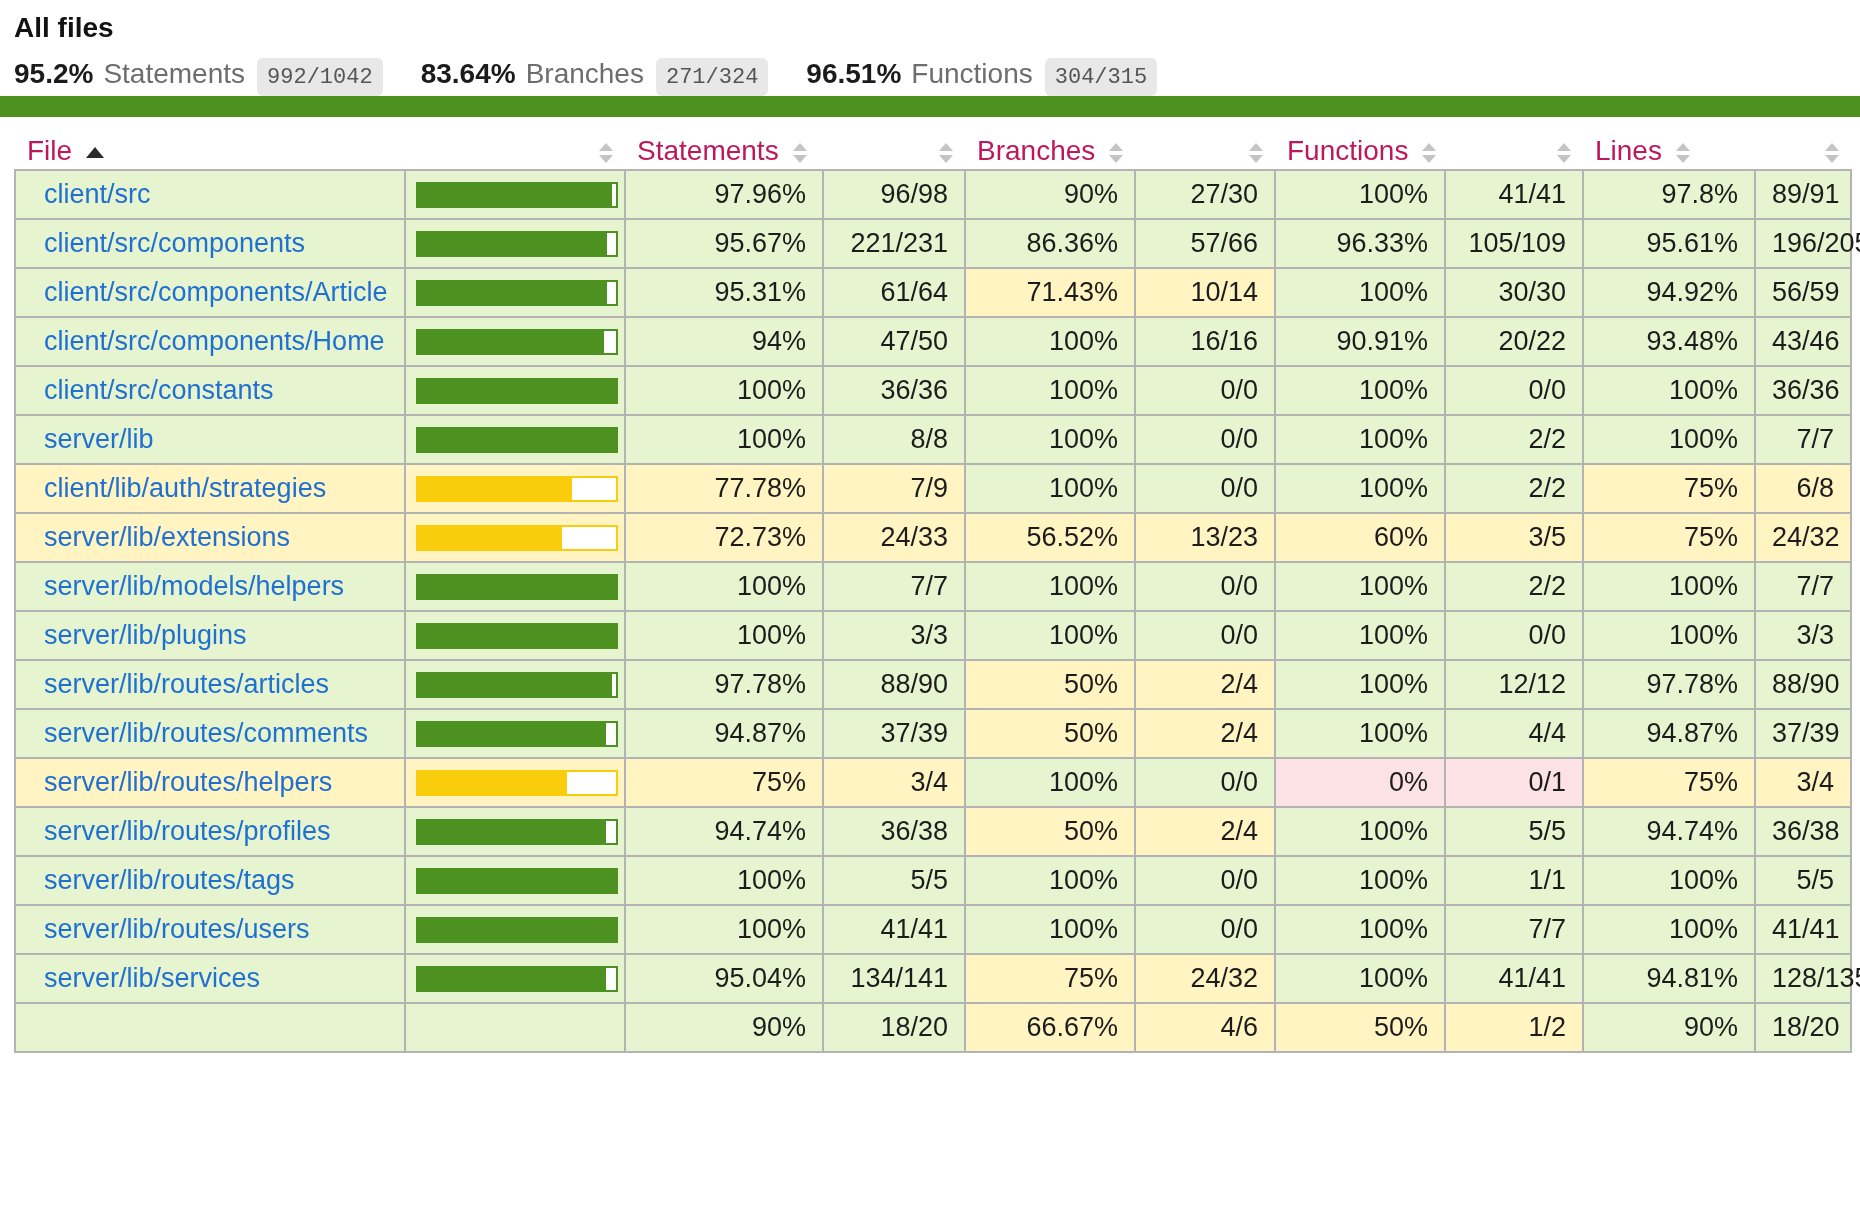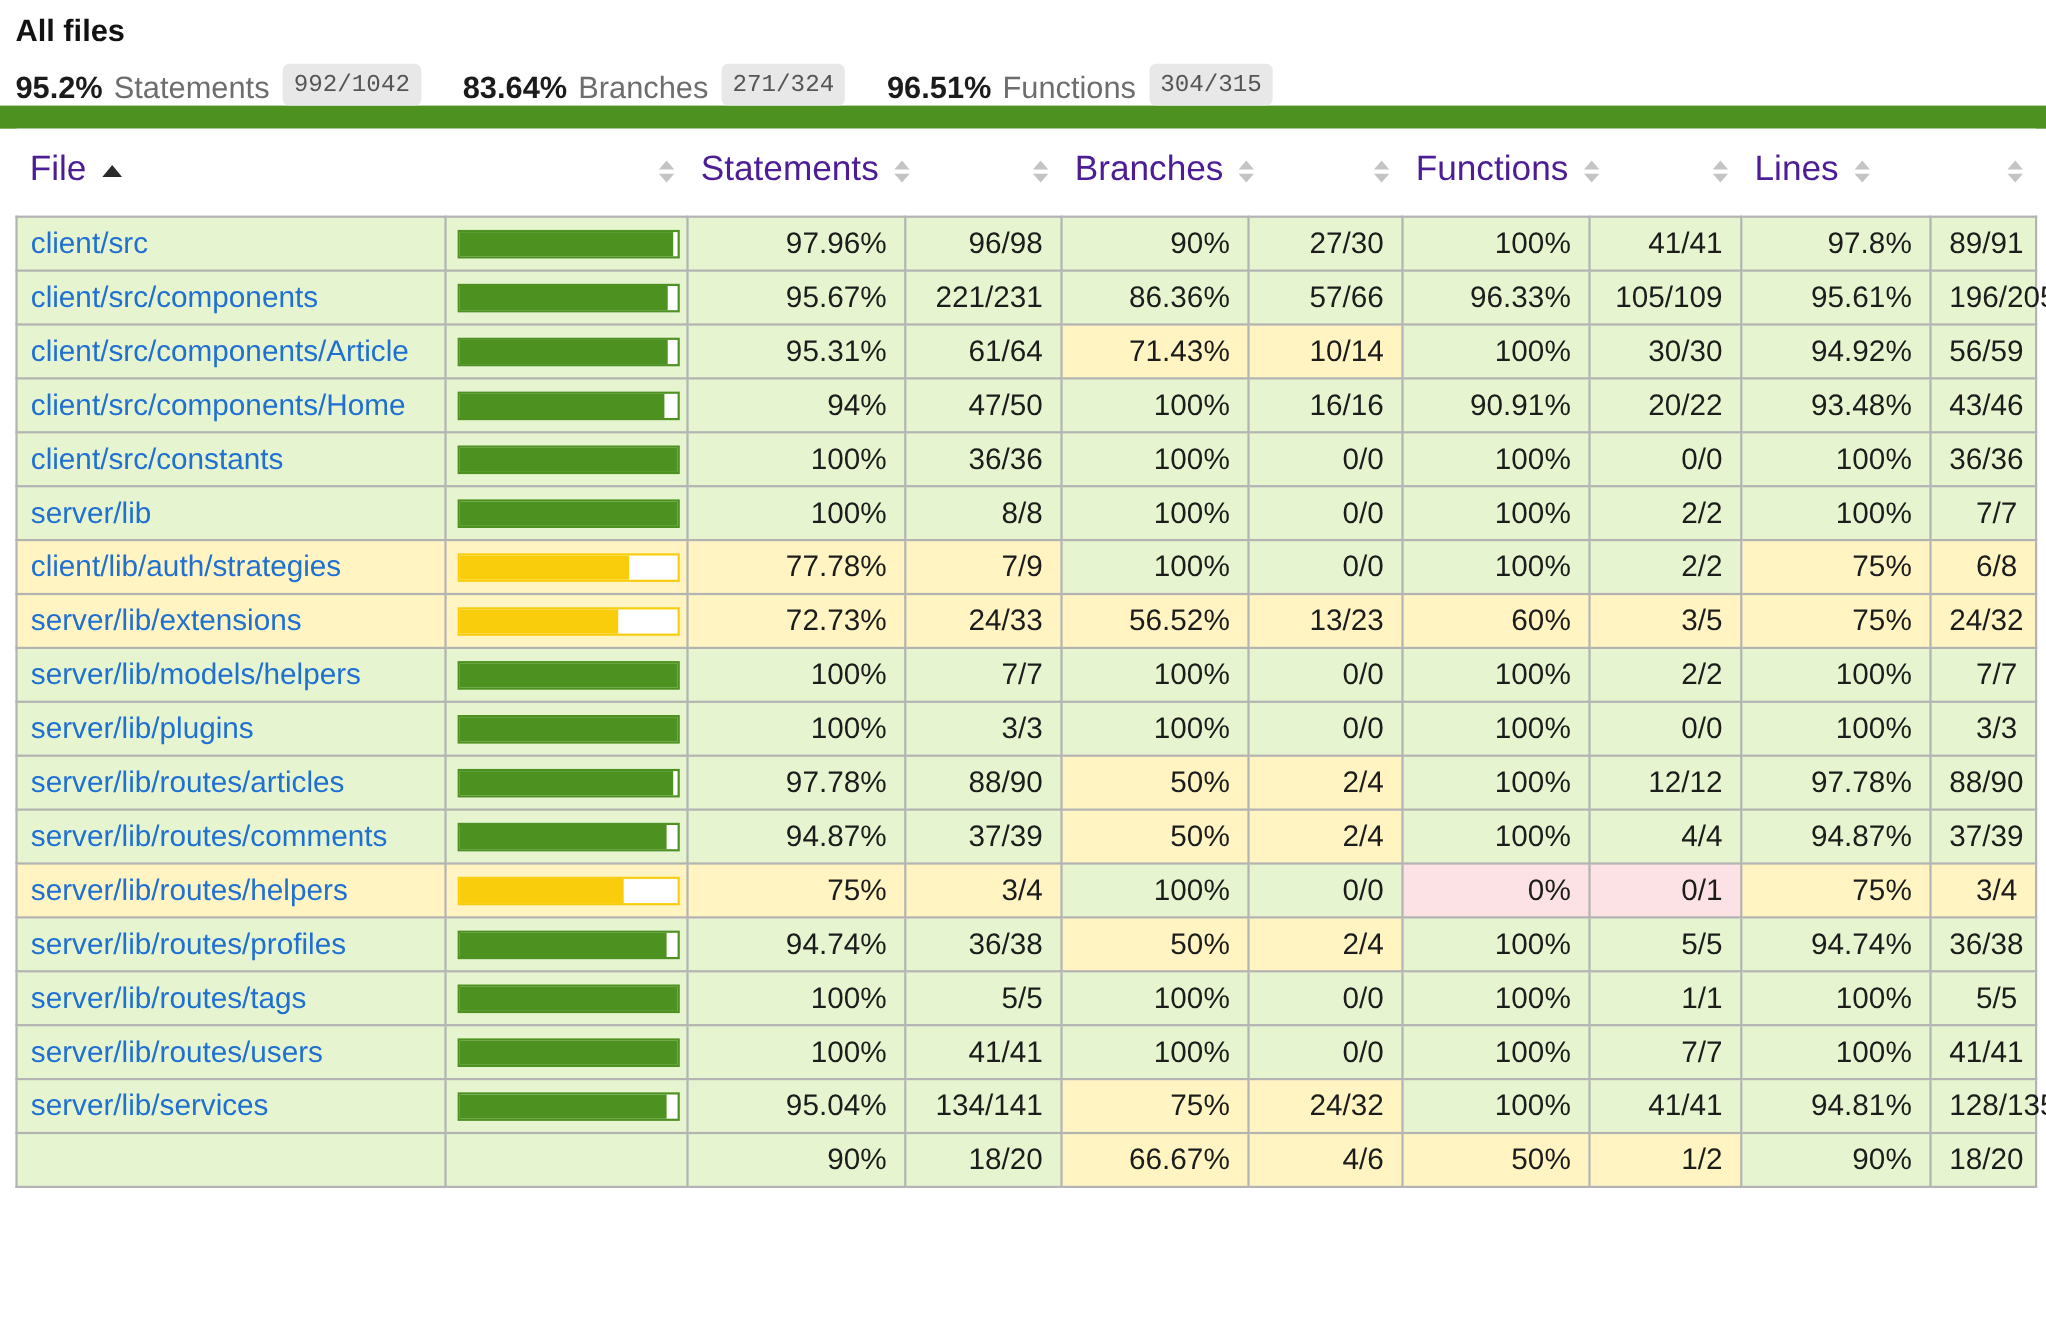--- a/index.html
+++ b/index.html
@@ -11,21 +11,21 @@
     width: 1860px;
   }
   .pad { padding: 0 14px; }
 
   
   h1[data-name="page-title"] {
     font-size: 28px; font-weight: bold; color: #121212;
     margin: 12px 0 14px 0; letter-spacing: 0;
   }
   .metrics { display: flex; align-items: center; }
-  .metric { display: flex; align-items: flex-end; margin-right: 38px; }
+  .metric { display: flex; align-items: flex-start; margin-right: 38px; }
   .metric .pct { font-weight: bold; font-size: 28px; color: #1b1b1b; }
   .metric .lbl { font-size: 28px; color: #6d6d6d; margin-left: 10px; }
   .metric .fraction {
     font-family: "Liberation Mono", monospace;
     font-size: 22px; color: #555;
     background: #e8e8e8; border-radius: 6px;
     padding: 7px 10px 6px 10px; margin-left: 12px;
   }
   .hint { font-size: 28px; color: #808080; margin: 26px 0 26px 0; }
   .hint em { font-style: italic; }
@@ -33,33 +33,33 @@
   .status-line { height: 21px; width: 100%; }
   .status-line.high { background: #4d9221; }
 
   
   .table-wrap { padding: 0 14px; }
   table.coverage {
     border-collapse: collapse; table-layout: fixed;
     width: 100%; margin-top: 0;
   }
   thead th {
-    font-size: 32px; font-weight: normal; color: #4c1d95;
-    text-align: left; padding: 18px 12px 24px 12px;
+    font-size: 28px; font-weight: normal; color: #be185d;
+    text-align: left; padding: 18px 12px 2px 12px;
     background: #fff; border: none; white-space: nowrap;
   }
   thead th.r { text-align: right; }
   tbody td {
     border: 2px solid #b3b3b3;
     font-size: 27px; padding: 8px 16px;
     height: 48px;
   }
   td.num { text-align: right; color: #1c1c1c; }
   td.file-cell a { color: #2070d2; text-decoration: none; font-size: 27px; }
-  td.file-cell { padding-left: 12px; }
+  td.file-cell { padding-left: 28px; }
   td.pic-cell { padding: 8px 10px; }
 
   .high   { background: #e6f5d0; }
   .medium { background: #fff4c2; }
   .low    { background: #fce1e5; }
 
   
   .chart { width: 202px; height: 26px; background: #ffffff; border: 2px solid #4d9221; font-size: 0; }
   .chart .fill { height: 100%; background: #4d9221; }
   .chart.bar-medium { border-color: #f9cd0b; }

